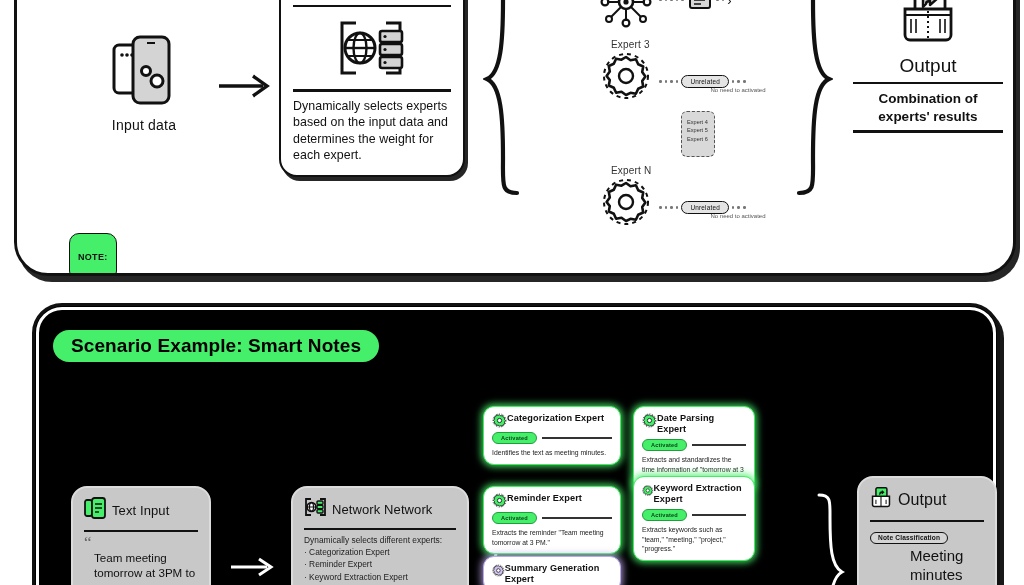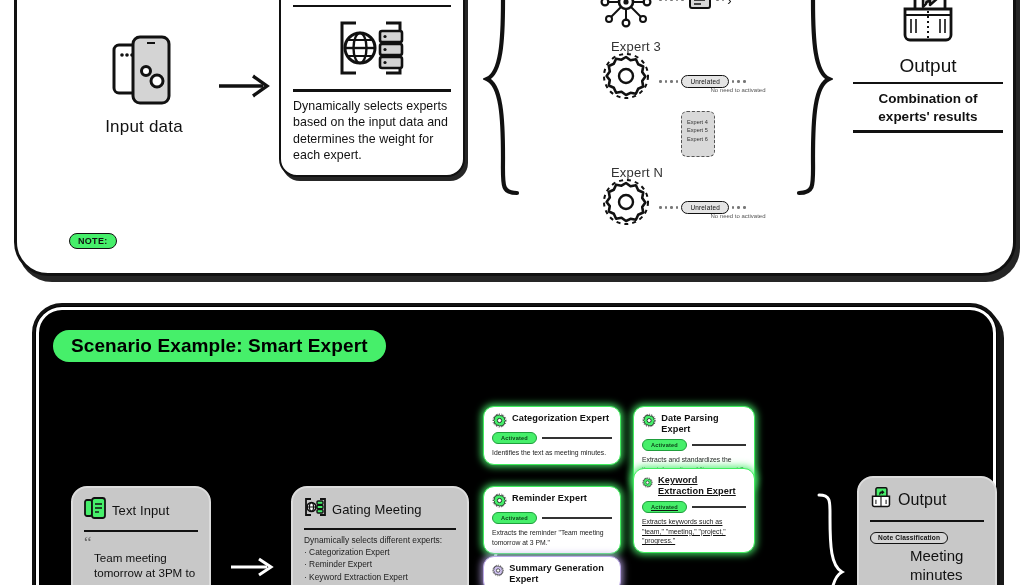--- a/index.html
+++ b/index.html
@@ -15,21 +15,21 @@
   .panel-light{
     position:absolute;left:14px;top:-232px;width:996px;height:502px;
     background:#fff;border:3px solid #111;border-radius:34px;
     box-shadow:4px 6px 0 rgba(0,0,0,.85);
     overflow:hidden;
   }
 
   
   .input-block{position:absolute;left:62px;top:260px;width:130px;text-align:center;}
   .phone-icon{height:78px;display:flex;align-items:flex-end;justify-content:center;}
-  .input-label{font-size:17px;margin-top:8px;letter-spacing:.2px;}
+  .input-label{font-size:14px;margin-top:8px;letter-spacing:.2px;}
 
   .arrow-1{position:absolute;left:200px;top:302px;}
 
   
   .gating-card{
     position:absolute;left:262px;top:196px;width:186px;
     background:#fff;border:2.6px solid #111;border-radius:18px;
     box-shadow:3px 4px 0 rgba(0,0,0,.85);
     padding:8px 12px 12px;box-sizing:border-box;
   }
@@ -38,21 +38,21 @@
   .gating-ico{display:flex;justify-content:center;padding:4px 0 8px;}
   .gating-desc{font-size:12.4px;line-height:1.32;letter-spacing:.05px;}
 
   
   .brace{position:absolute;font-size:1px;color:#111;}
 
   
   .experts{position:absolute;left:560px;top:196px;width:230px;}
   .expert-row{position:relative;height:74px;}
   .expert-name{
-    position:absolute;left:34px;top:-2px;font-size:13px;color:#333;
+    position:absolute;left:34px;top:-2px;font-size:10px;color:#333;
     letter-spacing:.2px;
   }
   .expert-ico{position:absolute;left:22px;top:8px;}
   .dots{position:absolute;left:82px;top:34px;width:150px;display:flex;align-items:center;gap:3px;}
   .dot{width:2.6px;height:2.6px;border-radius:50%;background:#777;flex:none;}
   .badge-pill{
     font-size:6.4px;padding:2px 8px;border-radius:8px;border:1px solid #111;
     background:#e4e4e4;color:#111;white-space:nowrap;letter-spacing:.2px;
   }
   .sub-note{position:absolute;left:96px;top:46px;font-size:6px;color:#555;width:130px;text-align:center;}
@@ -65,21 +65,21 @@
   
   .output-top{position:absolute;left:836px;top:210px;width:150px;text-align:center;}
   .output-title{font-size:19px;margin-top:4px;}
   .out-rule{height:2.4px;background:#111;margin:5px 0 6px;}
   .output-sub{font-size:13.5px;line-height:1.3;font-weight:bold;}
 
   
   .note-row{position:absolute;left:52px;top:462px;display:flex;gap:8px;align-items:flex-start;}
   .note-badge{
     background:#46EF6A;border:1.6px solid #111;border-radius:10px;
-    font-size:9px;font-weight:bold;padding:2px 8px;letter-spacing:.3px;
+    font-size:9px;font-weight:bold;padding:18px 8px;letter-spacing:.3px;
   }
   .note-text{font-size:9.6px;line-height:1.45;color:#111;}
 
   
   .panel-dark{
     position:absolute;left:32px;top:303px;width:962px;height:320px;
     background:#000;border:3px solid #111;border-radius:30px;
     box-shadow:4px 5px 0 rgba(0,0,0,.9);
     outline:3px solid #fff;outline-offset:-7px;
     overflow:hidden;
@@ -107,21 +107,21 @@
   .gate-desc{font-size:8.4px;line-height:1.45;color:#222;}
 
   .brace-dark{position:absolute;left:448px;top:186px;}
 
   .exp-card{
     position:absolute;background:#fff;border-radius:11px;box-sizing:border-box;
     padding:6px 8px;border:1.6px solid #41ee5f;
     box-shadow:0 0 7px 2px rgba(70,239,106,.85);
   }
   .exp-card.alt{border-color:#bba8e8;box-shadow:0 0 7px 2px rgba(187,168,232,.8);}
-  .exp-head{display:flex;align-items:flex-start;gap:5px;}
+  .exp-head{display:flex;align-items:flex-start;}
   .exp-title{font-size:9.2px;font-weight:bold;color:#111;line-height:1.2;letter-spacing:.1px;}
   .exp-badge-row{display:flex;align-items:center;gap:5px;margin:4px 0 4px;}
   .exp-badge{
     background:#46EF6A;border:1px solid #1f9e3c;border-radius:7px;
     font-size:5.6px;font-weight:bold;padding:2px 8px;color:#0a3d16;letter-spacing:.2px;
   }
   .exp-line{flex:1;height:1.4px;background:#333;}
   .exp-desc{font-size:6.8px;line-height:1.42;color:#222;}
 
   .brace-dark-2{position:absolute;left:780px;top:186px;}
@@ -317,21 +317,21 @@
       <div class="out-rule"></div>
     </div>
 
     <div class="note-row">
       <span class="note-badge">NOTE:</span>
     </div>
   </div>
 
   <div class="panel-dark">
 
-    <div class="scenario-pill">Scenario Example: Smart Expert</div>
+    <div class="scenario-pill">Scenario Example: Smart Notes</div>
 
     <div class="card-grey dark-text-input">
       <div class="ci-head">
         <span>
           <svg width="22" height="22" viewBox="0 0 22 22">
             <rect x="1" y="3" width="7" height="16" rx="2" fill="#46EF6A" stroke="#111" stroke-width="1.8"></rect>
             <rect x="8" y="1" width="13" height="20" rx="2.5" fill="#46EF6A" stroke="#111" stroke-width="1.8"></rect>
             <line x1="11" y1="7" x2="18" y2="7" stroke="#111" stroke-width="1.4"></line>
             <line x1="11" y1="11" x2="18" y2="11" stroke="#111" stroke-width="1.4"></line>
             <line x1="11" y1="15" x2="15" y2="15" stroke="#111" stroke-width="1.4"></line>
@@ -358,21 +358,21 @@
             <path d="M7 2 H2 V18 H7" fill="none" stroke="#111" stroke-width="1.8"></path>
             <path d="M16 2 H21 V18 H16" fill="none" stroke="#111" stroke-width="1.8"></path>
             <circle cx="7.5" cy="10" r="4.4" fill="#fff" stroke="#111" stroke-width="1.7"></circle>
             <ellipse cx="7.5" cy="10" rx="2" ry="4.4" fill="none" stroke="#111" stroke-width="1.2"></ellipse>
             <line x1="3.1" y1="10" x2="11.9" y2="10" stroke="#111" stroke-width="1.2"></line>
             <rect x="13" y="4" width="6" height="3.4" rx="1" fill="#46EF6A" stroke="#111" stroke-width="1.4"></rect>
             <rect x="13" y="8.3" width="6" height="3.4" rx="1" fill="#46EF6A" stroke="#111" stroke-width="1.4"></rect>
             <rect x="13" y="12.6" width="6" height="3.4" rx="1" fill="#46EF6A" stroke="#111" stroke-width="1.4"></rect>
           </svg>
         </span>
-        <span class="ci-title">Gating Meeting</span>
+        <span class="ci-title">Network Network</span>
       </div>
       <div class="ci-rule"></div>
       <div class="gate-desc">Dynamically selects different experts:</div>
       <div class="gate-desc">· Categorization Expert</div>
       <div class="gate-desc">· Reminder Expert</div>
       <div class="gate-desc">· Keyword Extraction Expert</div>
     </div>
 
     <div class="brace-dark">
       <svg width="30" height="160" viewBox="0 0 30 160">
@@ -421,21 +421,21 @@
         </svg>
         <span class="exp-title">Reminder Expert</span>
       </div>
       <div class="exp-badge-row">
         <span class="exp-badge">Activated</span>
         <span class="exp-line"></span>
       </div>
       <div class="exp-desc">Extracts the reminder "Team meeting tomorrow at 3 PM."</div>
     </div>
 
-    <div class="exp-card" style="left:598px;top:162px;width:122px;text-decoration:underline;">
+    <div class="exp-card" style="left:598px;top:170px;width:122px;">
       <div class="exp-head">
         <svg width="15" height="15" viewBox="0 0 24 24">
           <circle cx="12" cy="12" r="10.5" fill="none" stroke="#111" stroke-width="1" stroke-dasharray="2 2"></circle>
           <path d="M12 3 l2.2 1.6 2.7-.5 1.1 2.5 2.5 1.1 -.5 2.7L21.5 12l-1.5 2.6.5 2.7-2.5 1.1-1.1 2.5-2.7-.5L12 21l-2.2-1.6-2.7.5-1.1-2.5-2.5-1.1.5-2.7L2.5 12 4 9.4l-.5-2.7 2.5-1.1 1.1-2.5 2.7.5z" fill="#46EF6A" stroke="#111" stroke-width="1.3" stroke-linejoin="round"></path>
           <circle cx="12" cy="12" r="3.4" fill="#fff" stroke="#111" stroke-width="1.3"></circle>
         </svg>
         <span class="exp-title">Keyword Extraction Expert</span>
       </div>
       <div class="exp-badge-row">
         <span class="exp-badge">Activated</span>

